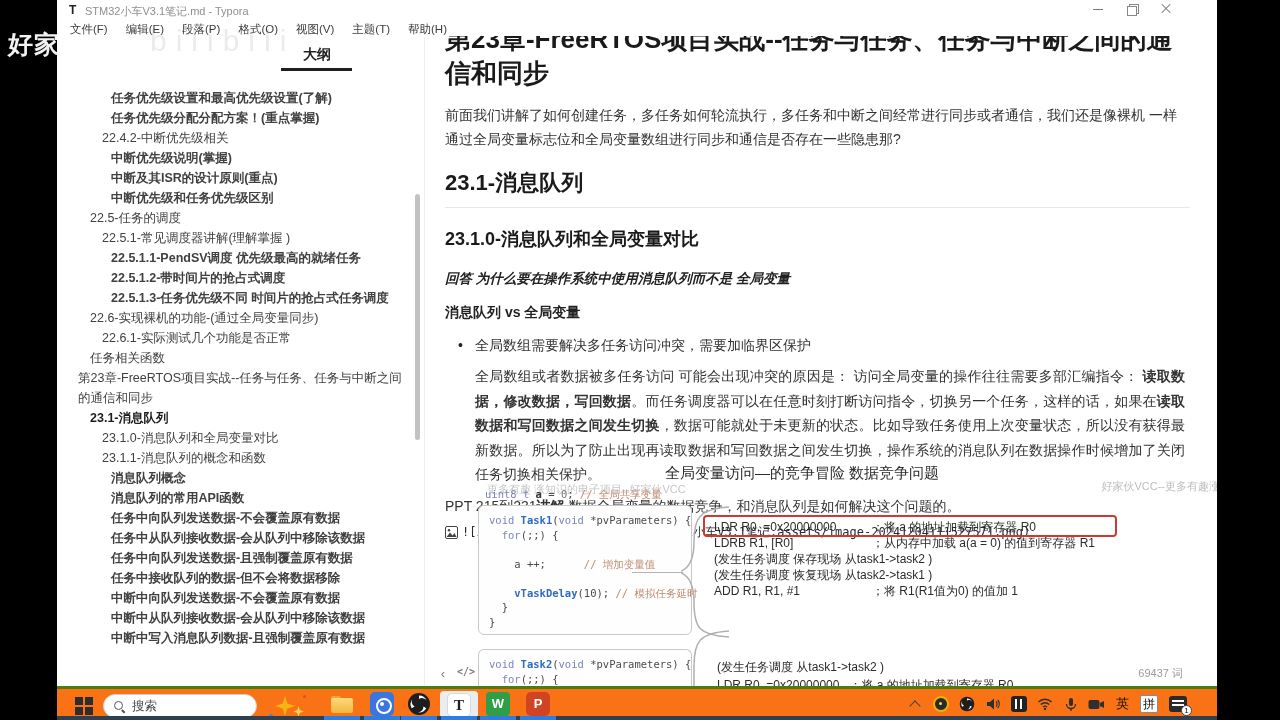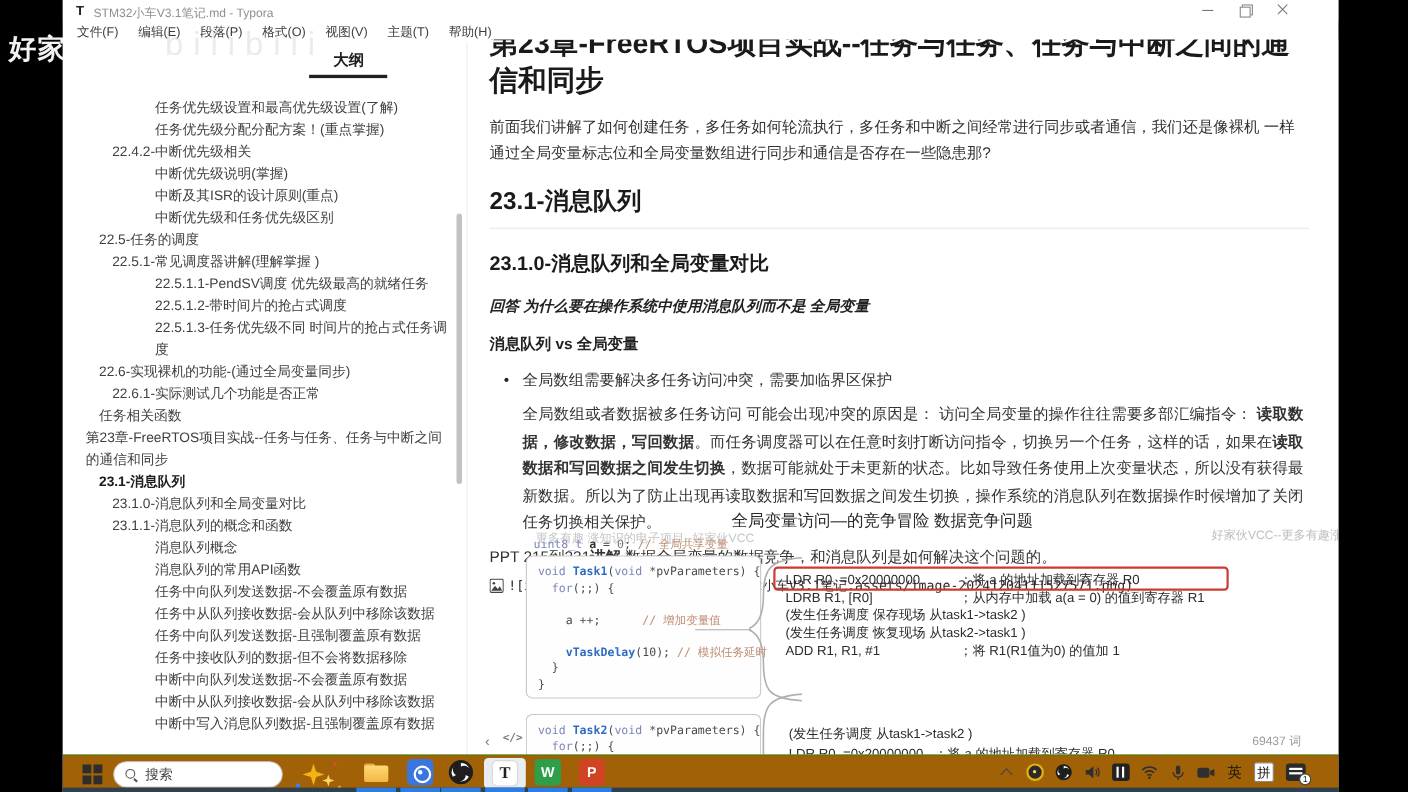--- a/index.html
+++ b/index.html
@@ -22,21 +22,21 @@
   .menubar { position:absolute; left:4px; top:19px; height:19px; display:flex; }
   .menu-item { font-size:11.5px; color:#3d3d3d; padding:3px 9px; }
 
   
   .sidebar { position:absolute; left:0; top:38px; width:368px; height:648px; background:#fff; border-right:1px solid #ededed; overflow:hidden; }
   .outline-tab { position:absolute; left:246px; top:8px; font-size:14px; font-weight:bold; color:#1f1f1f; }
   .outline-tab-underline { position:absolute; left:224px; top:30px; width:71px; height:3px; background:#1f1f1f; }
   .outline { position:absolute; left:0; top:50px; right:12px; bottom:0; overflow:hidden; }
   .o-row { font-size:12.5px; line-height:20px; color:#404040; white-space:normal; }
   .o-row.lv0 { padding-left:21px; } .o-row.lv1 { padding-left:33px; }
-  .o-row.lv2 { padding-left:45px; } .o-row.lv3 { padding-left:84px; }
+  .o-row.lv2 { padding-left:45px; } .o-row.lv3 { padding-left:54px;font-weight:bold; }
   .o-row.b { font-weight:bold; color:#1c1c1c; }
   .side-scroll { position:absolute; left:358px; top:194px; width:5px; height:246px; background:#c2c2c2; border-radius:3px; }
   .main-scroll { position:absolute; left:1152px; top:85px; width:5px; height:125px; background:#d9d9d9; border-radius:3px; }
 
   
   .content { position:absolute; left:369px; top:36px; right:0; bottom:34px; overflow:hidden; background:#fff; }
   .doc { position:absolute; left:19px; top:0; width:745px; }
   .h1 { margin-top:-14px; font-size:26px; line-height:34px; font-weight:bold; color:#1a1a1a; }
   .p-intro { margin-top:13px; font-size:14px; line-height:24px; color:#333; }
   .h2 { margin-top:17px; font-size:22px; font-weight:bold; color:#1a1a1a; padding-bottom:9px; border-bottom:1px solid #e8e8e8; }
@@ -70,21 +70,21 @@
   .red-box { position:absolute; left:277px; top:479px; width:414px; height:22px; border:2px solid #cc3b33; border-radius:4px; pointer-events:none; }
   .t2-right { position:absolute; left:291px; top:622px; }
   .t2r-row { font-size:12px; line-height:18px; color:#2b2b2b; white-space:pre; }
 
   
   .foot-back { position:absolute; left:376px; top:664px; width:20px; height:20px; font-size:13px; color:#7a7a7a; text-align:center; line-height:20px; }
   .foot-src { position:absolute; left:400px; top:666px; font-size:10px; font-weight:bold; color:#7a7a7a; font-family:"DejaVu Sans Mono", monospace; }
   .word-count { position:absolute; right:34px; top:666px; font-size:11px; color:#9a9a9a;margin-left:20px; }
 
   
-  .taskbar { position:absolute; left:0; bottom:0; width:100%; height:34px; background:#a16207; border-top:1px solid #4d7c0f; }
+  .taskbar { position:absolute; left:0; bottom:0; width:100%; height:34px; background:#f97316; border-top:3px solid #4d7c0f; }
   .tb-bottom { position:absolute; left:0; bottom:0; width:100%; height:4px; background:#31404e; }
   .run-line { position:absolute; bottom:0; height:4px; width:36px; background:#2e7de5; }
   .start { position:absolute; left:18px; top:8px; width:18px; height:18px; display:grid; grid-template-columns:8px 8px; grid-template-rows:8px 8px; gap:2px; }
   .start span { background:#2d2d2d; }
   .search-pill { position:absolute; left:46px; top:5px; width:154px; height:24px; border:1px solid #cfcfcf; border-radius:12px; background:#fff; display:flex; align-items:center; padding-left:10px; gap:7px; }
   .mag { width:11px; height:11px; position:relative; }
   .mag:before { content:""; position:absolute; left:0; top:0; width:7px; height:7px; border:1.5px solid #555; border-radius:50%; }
   .mag:after { content:""; position:absolute; left:8px; top:8px; width:4px; height:1.5px; background:#555; transform:rotate(45deg); transform-origin:left; }
   .search-text { font-size:12.5px; color:#444; }
   .sparkle { position:absolute; left:210px; top:5px; width:46px; height:26px; }

